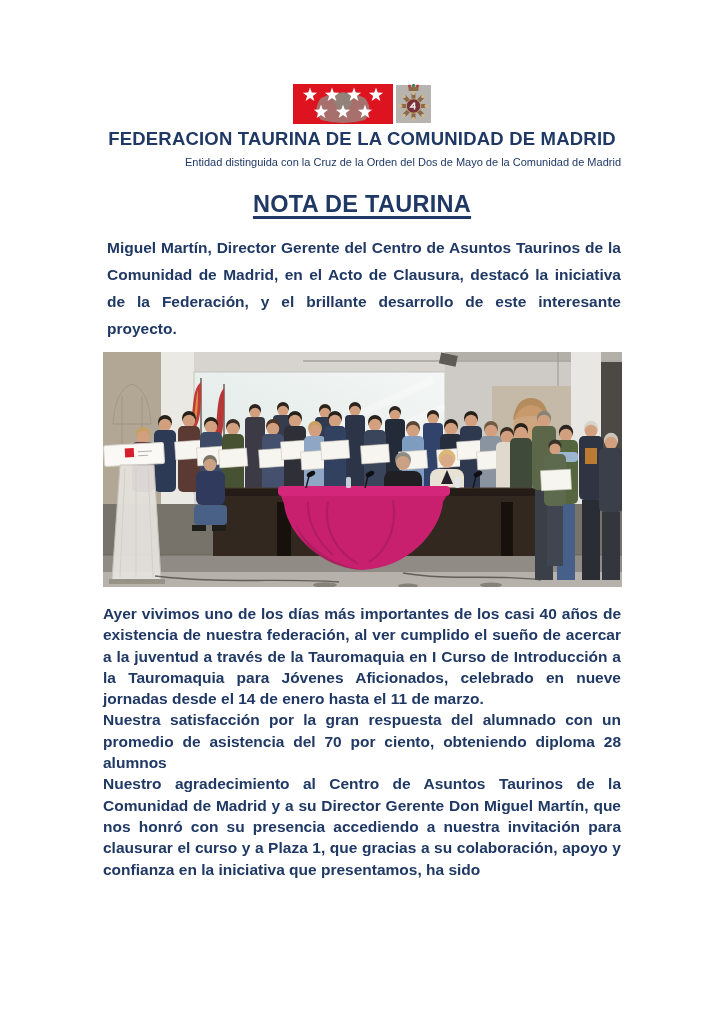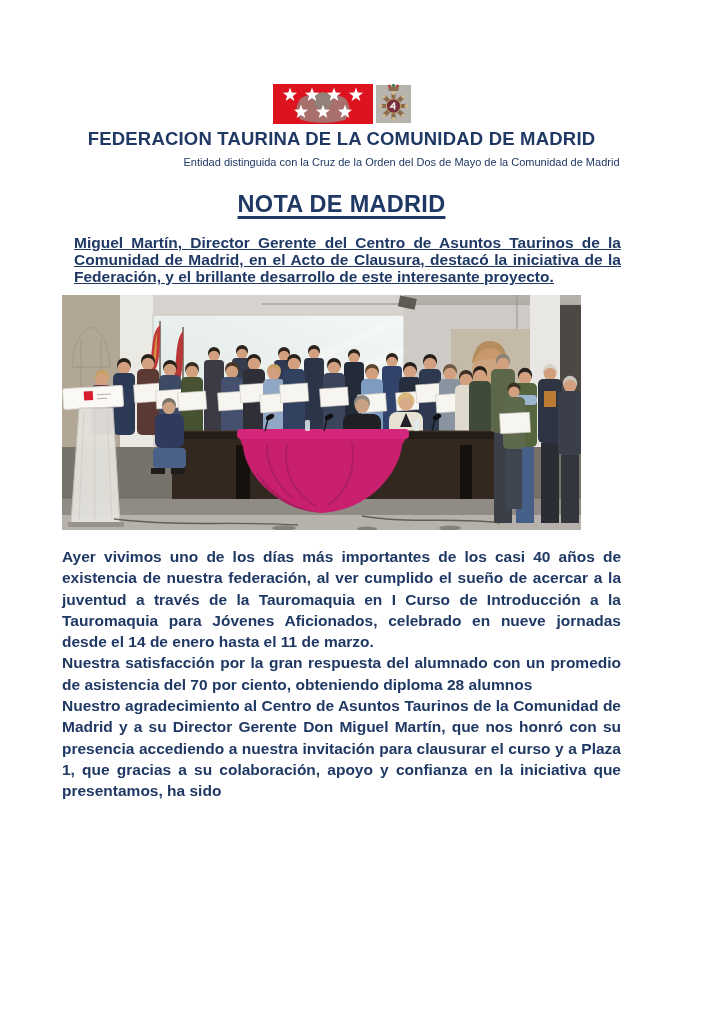--- a/index.html
+++ b/index.html
@@ -3,21 +3,21 @@
 <meta charset="utf-8">
 <style>
   html,body{margin:0;padding:0;background:#ffffff;}
   .page{
     position:relative;
     width:724px;height:988px;
     background:#ffffff;
     font-family:"Liberation Sans", sans-serif;
     color:#1f3864;
     box-sizing:border-box;
-    padding:84px 103px 0 62px;
+    padding:84px 103px 0 103px;
     overflow:hidden;
   }
   .logo-row{display:flex;justify-content:center;align-items:center;margin:0 0 3px 0;}
   h1.org-name{
     font-size:18.5px;font-weight:bold;text-align:center;
     margin:4px 0 0 0;white-space:nowrap;letter-spacing:.2px;
   }
   p.distinction{
     font-size:11px;font-weight:normal;text-align:right;
     line-height:18px;margin:3px auto 0 auto;max-width:556px;
@@ -29,21 +29,21 @@
     text-decoration-thickness:2.5px;
     text-underline-offset:4px;
     letter-spacing:.3px;
   }
   p.lead{
     font-size:16.5px;font-weight:bold;text-align:justify;
     line-height:21.5px;margin:31px 0 0 0;
   }
   p.subhead{
     font-size:15.5px;font-weight:bold;text-align:justify;
-    line-height:17px;margin:16px 0 0 12px;text-decoration:underline;
+    line-height:27px;margin:16px 0 0 4px;
   }
   figure.photo{margin:10px 0 0 0;padding:0;width:519px;height:235px;}
   figure.photo svg{display:block;}
   .bodytext{margin-top:16px;}
   .bodytext p{
     font-size:15.5px;font-weight:bold;text-align:justify;
     line-height:21.3px;margin:0;
   }
 </style>
 </head>
@@ -88,21 +88,21 @@
           <circle cx="-4" cy="-3" r="1.5" fill="#b03a3a"></circle>
           <circle cx="0" cy="-3.6" r="1.5" fill="#3a7a4a"></circle>
           <circle cx="4" cy="-3" r="1.5" fill="#b03a3a"></circle>
         </g>
       </svg>
     </div>
     <h1 class="org-name">FEDERACION TAURINA DE LA COMUNIDAD DE MADRID</h1>
     <p class="distinction">Entidad distinguida con la Cruz de la Orden del Dos de Mayo de la Comunidad de Madrid</p>
   </header>
 
-  <h2 class="doc-title">NOTA DE MADRID</h2>
+  <h2 class="doc-title">NOTA DE TAURINA</h2>
 
 
   <p class="subhead">Miguel Martín, Director Gerente del Centro de Asuntos Taurinos de la Comunidad de Madrid, en el Acto de Clausura, destacó la iniciativa de la Federación, y el brillante desarrollo de este interesante proyecto.</p>
 
   <figure class="photo">
     <svg width="519" height="235" viewBox="0 0 519 235">
       <defs>
         <linearGradient id="scrG" x1="0" y1="1" x2="1" y2="0">
           <stop offset="0" stop-color="#dde7e4"></stop>
           <stop offset="1" stop-color="#f4f7f5"></stop>

